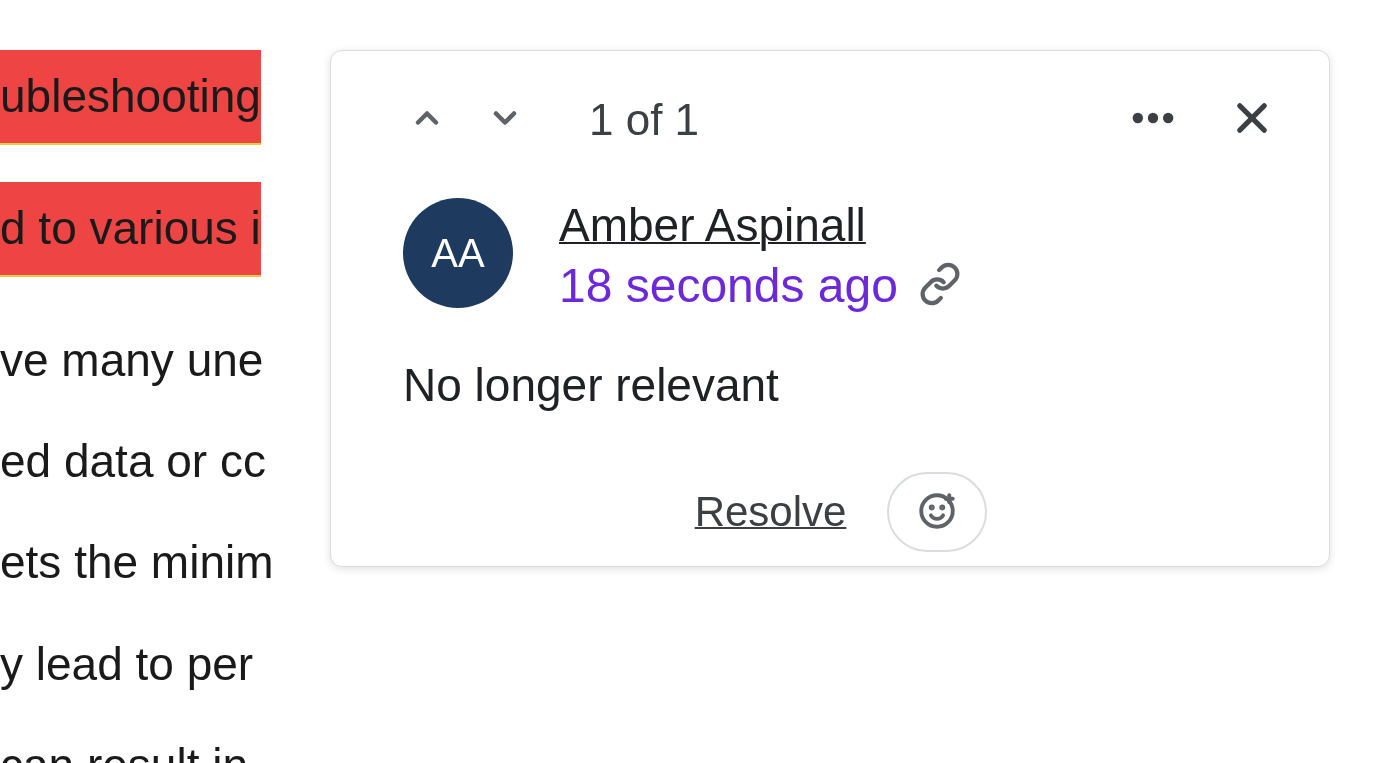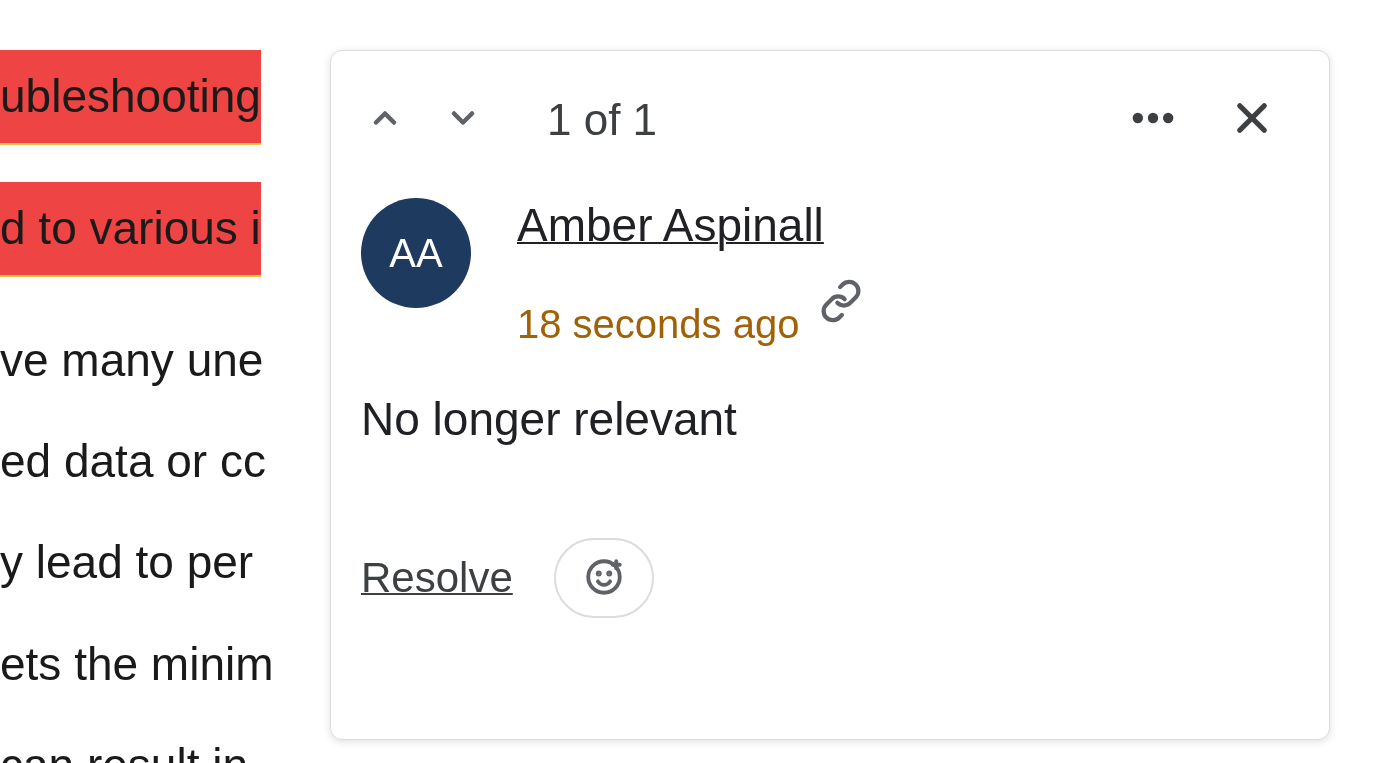--- a/index.html
+++ b/index.html
@@ -35,26 +35,26 @@
       white-space: nowrap;
       overflow: hidden;
       padding: 3px 0;
       margin-bottom: 8px;
     }
     .comment-card {
       position: absolute;
       left: 330px;
       top: 50px;
       width: 1000px;
-      height: 690px;
+      height: 517px;
       background: #ffffff;
       border: 1px solid #dadce0;
       border-radius: 12px;
       box-shadow: 0 2px 8px rgba(0,0,0,0.12);
-      padding: 35px 50px 30px 30px;
+      padding: 35px 50px 30px 72px;
       display: flex;
       flex-direction: column;
     }
     .comment-header {
       display: flex;
       align-items: center;
       justify-content: space-between;
       margin-bottom: 45px;
     }
     .nav-group {
@@ -134,42 +134,42 @@
       color: #202124;
       text-decoration: underline;
       text-decoration-thickness: 2px;
     }
     .timestamp-row {
       display: flex;
       align-items: center;
       gap: 20px;
     }
     .timestamp {
-      font-size: 40px;
-      color: #a16207;
-      margin-top: 44px;
+      font-size: 48px;
+      color: #6d28d9;
     }
     .link-icon {
       color: #5f6368;
       display: flex;
       align-items: center;
     }
     .link-icon svg {
       width: 44px;
       height: 44px;
     }
     .comment-body {
       font-size: 46px;
       color: #202124;
-      margin-bottom: 92px;
+      margin-bottom: 60px;
     }
     .comment-actions {
       display: flex;
       align-items: center;
       gap: 41px;
+      justify-content: center;
     }
     .resolve-link {
       font-size: 42px;
       color: #3c4043;
       text-decoration: underline;
       text-decoration-thickness: 2px;
       cursor: pointer;
     }
     .emoji-btn {
       width: 100px;
@@ -189,22 +189,22 @@
     }
   </style>
 </head>
 <body>
 
 <div class="document-text">
   <div class="text-line highlighted">ubleshooting</div>
   <div class="text-line highlighted">d to various i</div>
   <div class="text-line">ve many une</div>
   <div class="text-line">ed data or cc</div>
+  <div class="text-line">ets the minim</div>
   <div class="text-line">y lead to per</div>
-  <div class="text-line">ets the minim</div>
   <div class="text-line">can result in</div>
 </div>
 
 <div class="comment-card">
   <div class="comment-header">
     <div class="nav-group">
       <button class="nav-btn">
         <span>
           <svg viewBox="0 0 24 24" fill="none" stroke="currentColor" stroke-width="3" stroke-linecap="round" stroke-linejoin="round">
               <polyline points="6 15 12 9 18 15"></polyline>

